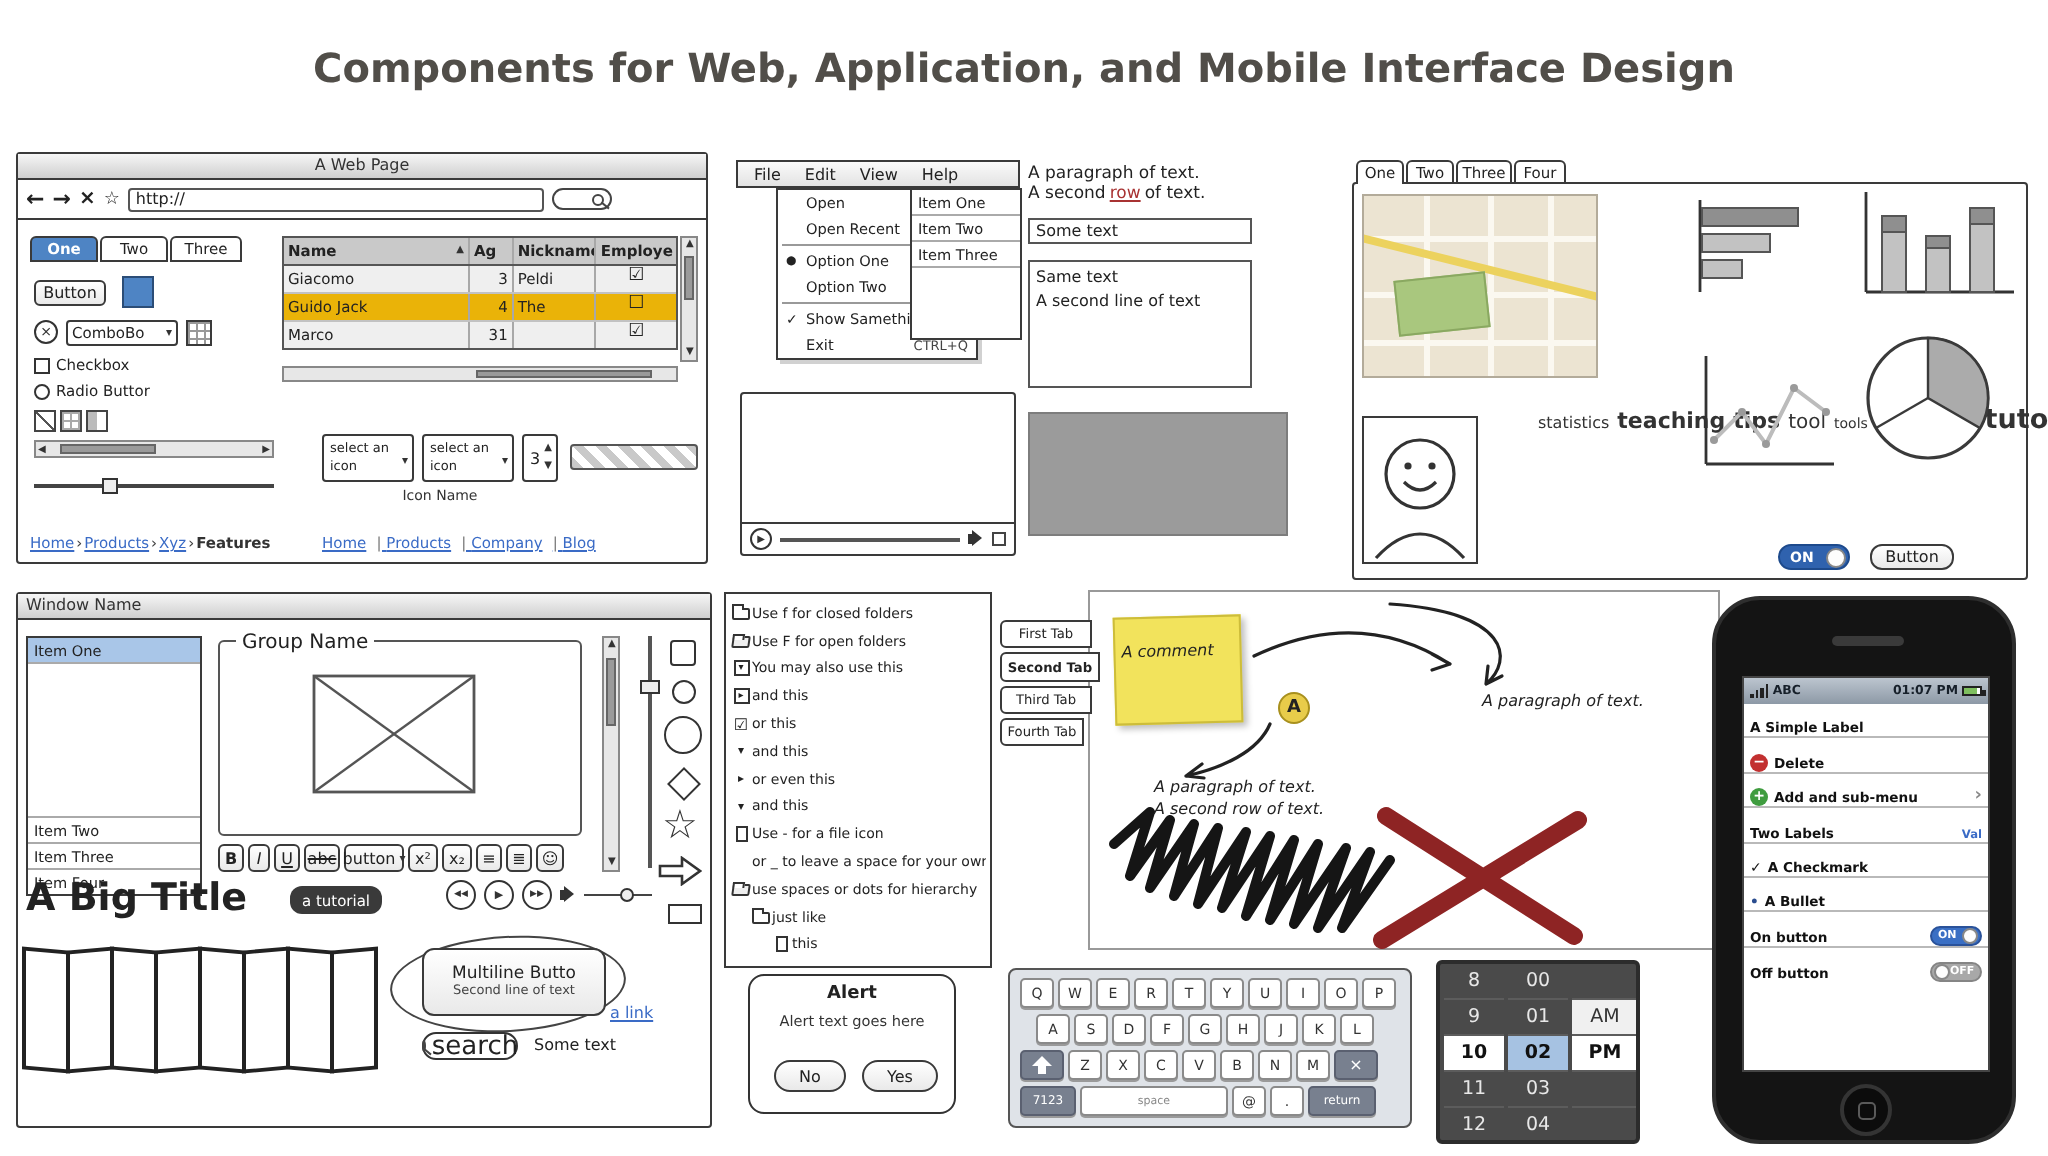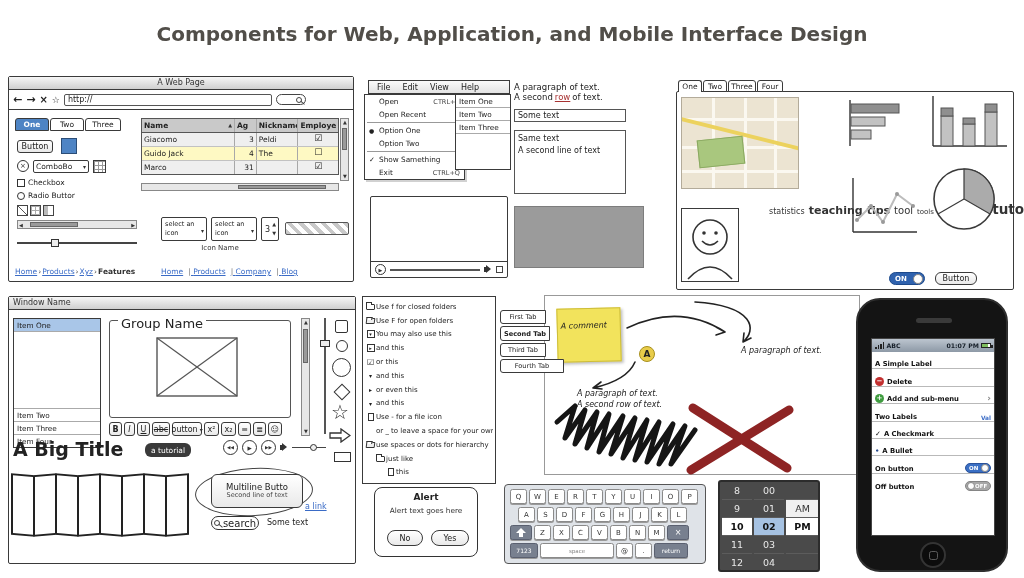--- a/index.html
+++ b/index.html
@@ -156,21 +156,21 @@
           <div class="tcell" style="width:22px"><span>Ag</span></div>
           <div class="tcell" style="width:42px"><span>Nickname</span></div>
           <div class="tcell" style="width:40px;border-right:none"><span>Employe</span></div>
         </div>
         <div class="trow" style="background:#efefef">
           <div class="tcell" style="width:94px">Giacomo</div>
           <div class="tcell" style="width:22px;text-align:right">3</div>
           <div class="tcell" style="width:42px">Peldi</div>
           <div class="tcell center" style="width:40px;border-right:none;font-size:9px;padding:0">☑</div>
         </div>
-        <div class="trow" style="background:#fef9c3">
+        <div class="trow" style="background:#eab308">
           <div class="tcell" style="width:94px">Guido Jack</div>
           <div class="tcell" style="width:22px;text-align:right">4</div>
           <div class="tcell" style="width:42px">The</div>
           <div class="tcell center" style="width:40px;border-right:none;font-size:9px;padding:0">☐</div>
         </div>
         <div class="trow" style="background:#efefef;border-bottom:none">
           <div class="tcell" style="width:94px">Marco</div>
           <div class="tcell" style="width:22px;text-align:right">31</div>
           <div class="tcell" style="width:42px"></div>
           <div class="tcell center" style="width:40px;border-right:none;font-size:9px;padding:0">☑</div>
@@ -209,21 +209,21 @@
       </div>
     </div>
   </div>
 
   <div class="menu-row" style="left:368px;top:80px;width:142px;height:14px">
     <span>File</span>
     <span>Edit</span>
     <span>View</span>
     <span>Help</span>
   </div>
-  <div class="dd" style="left:364px;top:94px;width:101px">
+  <div class="dd" style="left:388px;top:94px;width:101px">
     <div class="dd-item">
         <span class="lead"></span>
         <span>Open</span>
         <span class="sc">CTRL+C</span>
       </div>
     <div class="dd-item">
         <span class="lead"></span>
         <span>Open Recent</span>
         <span class="sc"></span>
       </div>
@@ -367,21 +367,21 @@
 
       <div class="abs list" style="left:4px;top:8px;width:88px;height:130px;display:flex;flex-direction:column">
         <div class="litem sel">Item One</div>
         <div style="flex:1"></div>
         <div class="litem" style="border-top:1px solid #aaa;border-bottom:none">Item Two</div>
         <div class="litem" style="border-top:1px solid #aaa;border-bottom:none">Item Three</div>
         <div class="litem" style="border-top:1px solid #aaa;border-bottom:none">Item Four</div>
       </div>
 
       <div class="abs" style="left:100px;top:10px;width:182px;height:98px;border:1.2px solid #555;border-radius:3px">
-        <span class="abs" style="left:8px;top:-5px;background:#fff;padding:0 3px;font-size:13px">Group Name</span>
+        <span class="abs" style="left:8px;top:-5px;background:#fff;padding:0 3px;font-size:10px">Group Name</span>
         <svg class="abs xph" style="left:46px;top:16px" width="82" height="60">
           <rect x="1" y="1" width="80" height="58" fill="#fff" stroke="#555" stroke-width="1.4"></rect>
           <line x1="1" y1="1" x2="81" y2="59"></line>
             <line x1="81" y1="1" x2="1" y2="59"></line>
         </svg>
       </div>
 
       <div class="abs flex" style="left:100px;top:112px;gap:2px">
         <div class="btn" style="width:13px;height:14px;font-weight:bold">
             <span>B</span>
@@ -454,21 +454,21 @@
       </div>
 
       <div class="abs" style="left:186px;top:158px;width:118px;height:48px;border:1.5px solid #444;border-radius:50%;transform:rotate(-3deg)"></div>
       <div class="abs btn" style="left:202px;top:164px;width:92px;height:34px;border-radius:6px;flex-direction:column;line-height:1.2">
         <span style="font-size:8.5px">Multiline Butto</span>
         <span style="font-size:6.5px;color:#444">Second line of text</span>
       </div>
       <div class="abs link" style="left:296px;top:192px;font-size:8px">a link</div>
       <div class="abs flex" style="left:202px;top:206px;width:48px;height:14px;border:1.4px solid #333;border-radius:8px;justify-content:center;gap:3px;background:#fff">
         <span class="mag"></span>
-        <span style="font-size:10px">search</span>
+        <span style="font-size:13px">search</span>
       </div>
       <div class="abs" style="left:258px;top:208px;font-size:8px">Some text</div>
     </div>
   </div>
 
   <div class="list" style="left:362px;top:296px;width:134px;height:188px;padding:3px 2px">
     <div class="treerow">
         <span class="ti">
           <span class="folder"></span>
         </span>
@@ -552,21 +552,21 @@
   <div class="abs" style="left:500px;top:310px;z-index:2">
     <div class="tab" style="width:46px;height:14px;border-radius:3px 0 0 3px;margin-bottom:2px">
         <span style="font-size:6.6px">First Tab</span>
       </div>
     <div class="tab" style="width:50px;height:15px;border-radius:3px 0 0 3px;margin-bottom:2px;font-weight:bold">
         <span style="font-size:6.6px">Second Tab</span>
       </div>
     <div class="tab" style="width:46px;height:14px;border-radius:3px 0 0 3px;margin-bottom:2px">
         <span style="font-size:6.6px">Third Tab</span>
       </div>
-    <div class="tab" style="width:64px;height:14px;border-radius:3px 0 0 3px">
+    <div class="tab" style="width:42px;height:14px;border-radius:3px 0 0 3px">
         <span style="font-size:6.6px">Fourth Tab</span>
       </div>
   </div>
 
   <div class="abs" style="left:544px;top:295px;width:316px;height:180px;border:1px solid #999;background:#fff">
     <svg class="abs" style="left:0;top:0" width="316" height="180">
       <path d="M82 32 C120 14 152 18 180 36 M180 36 l-9 -5 M180 36 l-9 3" fill="none" stroke="#222" stroke-width="1.6" stroke-linecap="round"></path>
       <path d="M150 6 C210 10 212 34 198 46 M198 46 l1 -9 M198 46 l8 -4" fill="none" stroke="#222" stroke-width="1.6" stroke-linecap="round"></path>
       <path d="M90 66 C84 80 66 88 48 92 M48 92 l8 -6 M48 92 l9 1" fill="none" stroke="#222" stroke-width="1.6" stroke-linecap="round"></path>
       <path d="M12 126 L30 110 L20 142 L40 114 L30 148 L52 116 L42 152 L64 118 L54 156 L78 120 L66 158 L90 122 L78 162 L102 124 L90 164 L114 126 L102 166 L128 128 L114 168 L140 130 L126 168 L150 134" fill="none" stroke="#151515" stroke-width="5" stroke-linejoin="round" stroke-linecap="round"></path>

